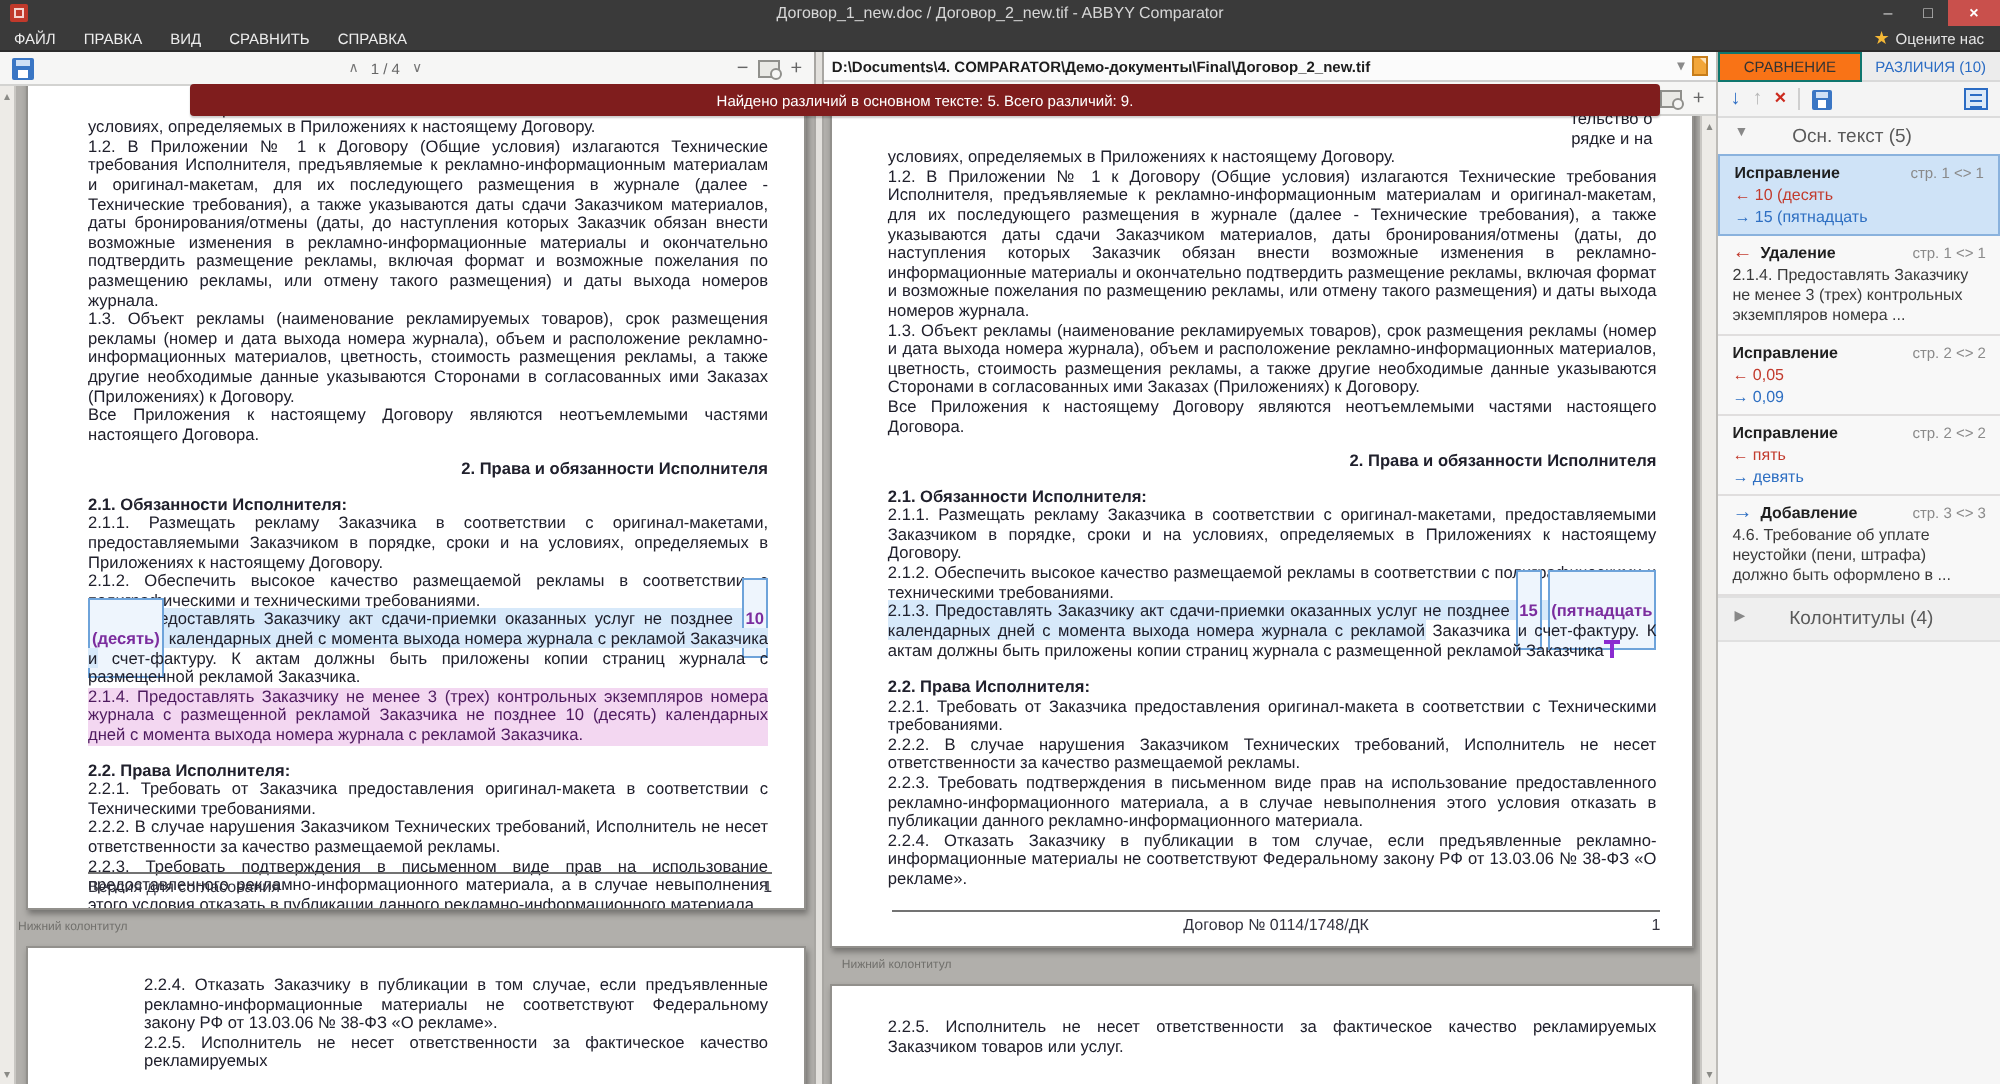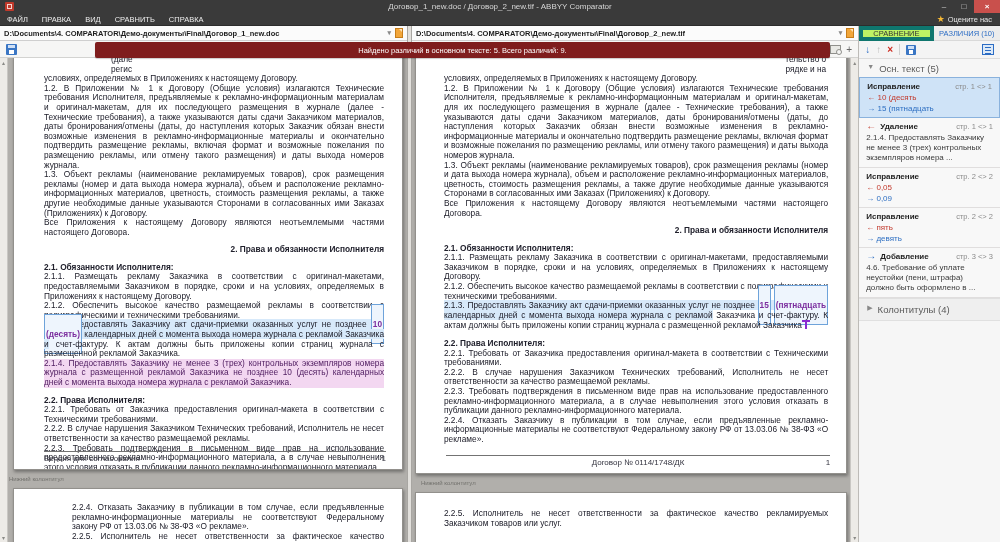--- a/index.html
+++ b/index.html
@@ -63,32 +63,32 @@
   .pfooter{position:absolute;left:30px;right:16px;bottom:5px;display:flex;font-size:8px;color:#33333f;border-top:1px solid #737373;padding-top:2px}
   .pf-l{flex:1;text-align:left}.pf-c{flex:2;text-align:center}.pf-r{flex:1;text-align:right}
   .ftr-label{position:absolute;left:9px;font-size:6px;color:#71706c;z-index:15}
   
   .notif{position:absolute;left:95px;top:16px;width:735px;height:16px;background:#7f1d1d;color:#fff;
     display:flex;align-items:center;justify-content:center;font-size:7.5px;z-index:40;border-radius:2px;box-shadow:0 1px 1px rgba(0,0,0,.2)}
   
   .side{width:148px;display:flex;flex-direction:column;background:#f2f2f2;border-left:1px solid #bdbbb7}
   .tabstrip{height:15px;display:flex;background:#ececec;font-size:7.5px}
   .tab{flex:1;display:flex;align-items:center;justify-content:center;white-space:nowrap}
-  .tab-comp{background:#bef264;border:4px solid #0f766e;color:#333}
+  .tab-comp{background:#f97316;border:1px solid #0f766e;color:#333}
   .tab-diff{color:#2b6cc4;border-bottom:1px solid #d9d9d9}
   .side-tbar{height:18px;display:flex;align-items:center;gap:6px;padding:0 6px;background:#f4f4f4;border-bottom:1px solid #dcdcdc;font-size:10px}
   .nav-dn{color:#2b6cc4;font-weight:700}
   .nav-up{color:#b8b8b8;font-weight:700}
   .nav-x{color:#cc2a1e;font-weight:700}
   .tdiv{width:1px;height:11px;background:#cfcfcf}
   .floppy.small{width:10px;height:10px}
   .report{margin-left:auto;width:12px;height:11px;border:1px solid #2b6cc4;background:#dce9f7;position:relative}
   .report::before{content:"";position:absolute;left:2px;right:2px;top:2px;height:1px;background:#2b6cc4;box-shadow:0 3px 0 #2b6cc4,0 6px 0 #2b6cc4}
   .side-list{flex:1;overflow:hidden;background:#f6f6f6;font-size:8px}
-  .sec-h{padding:4px 8px 3px;color:#5a5a5a;font-size:9.5px;display:flex;gap:5px;align-items:flex-start}
+  .sec-h{padding:4px 8px 3px;color:#5a5a5a;font-size:9.5px;display:flex;gap:22px;align-items:flex-start}
   .sec-h .tri{font-size:7px;color:#888}
   .sec-h.collapsed{background:#efefef;border-top:1px solid #e0e0e0;border-bottom:1px solid #e0e0e0;padding:5px 8px}
   .diff{padding:4px 7px 4px;border-bottom:1px solid #e0dede;background:#f8f8f8}
   .diff.sel{background:#cfe3f7;border:1px solid #8ab2dd;border-bottom:1px solid #8ab2dd}
   .diff-head{display:flex;align-items:baseline;gap:4px}
   .diff-type{font-weight:700;color:#1f1f1f;font-size:8px}
   .diff-pages{margin-left:auto;color:#8a8a8a;font-size:7.5px}
   .barrow{font-weight:700;font-size:10px;line-height:8px}
   .diff-line{padding-top:2px;font-size:8px}
   .rm{color:#c23b2e}
@@ -118,25 +118,20 @@
     <span class="star">★</span>
     <span>Оцените нас</span>
   </span>
 </div>
 
 <div class="main">
 
   <div class="notif">Найдено различий в основном тексте: 5. Всего различий: 9.</div>
 
   <div class="panel-col col-left">
-    <div class="pathbar">
-      <span class="path-text">D:\Documents\4. COMPARATOR\Демо-документы\Final\Договор_1_new.doc</span>
-      <span class="dd">▾</span>
-      <span class="odoc"></span>
-    </div>
     <div class="tbar">
       <span class="floppy"></span>
       <span class="pagenav">
         <span class="chev">∧</span>
         <span>1 / 4</span>
         <span class="chev">∨</span>
       </span>
       <span class="zctrl">
         <span>−</span>
         <span class="zfit"></span>

